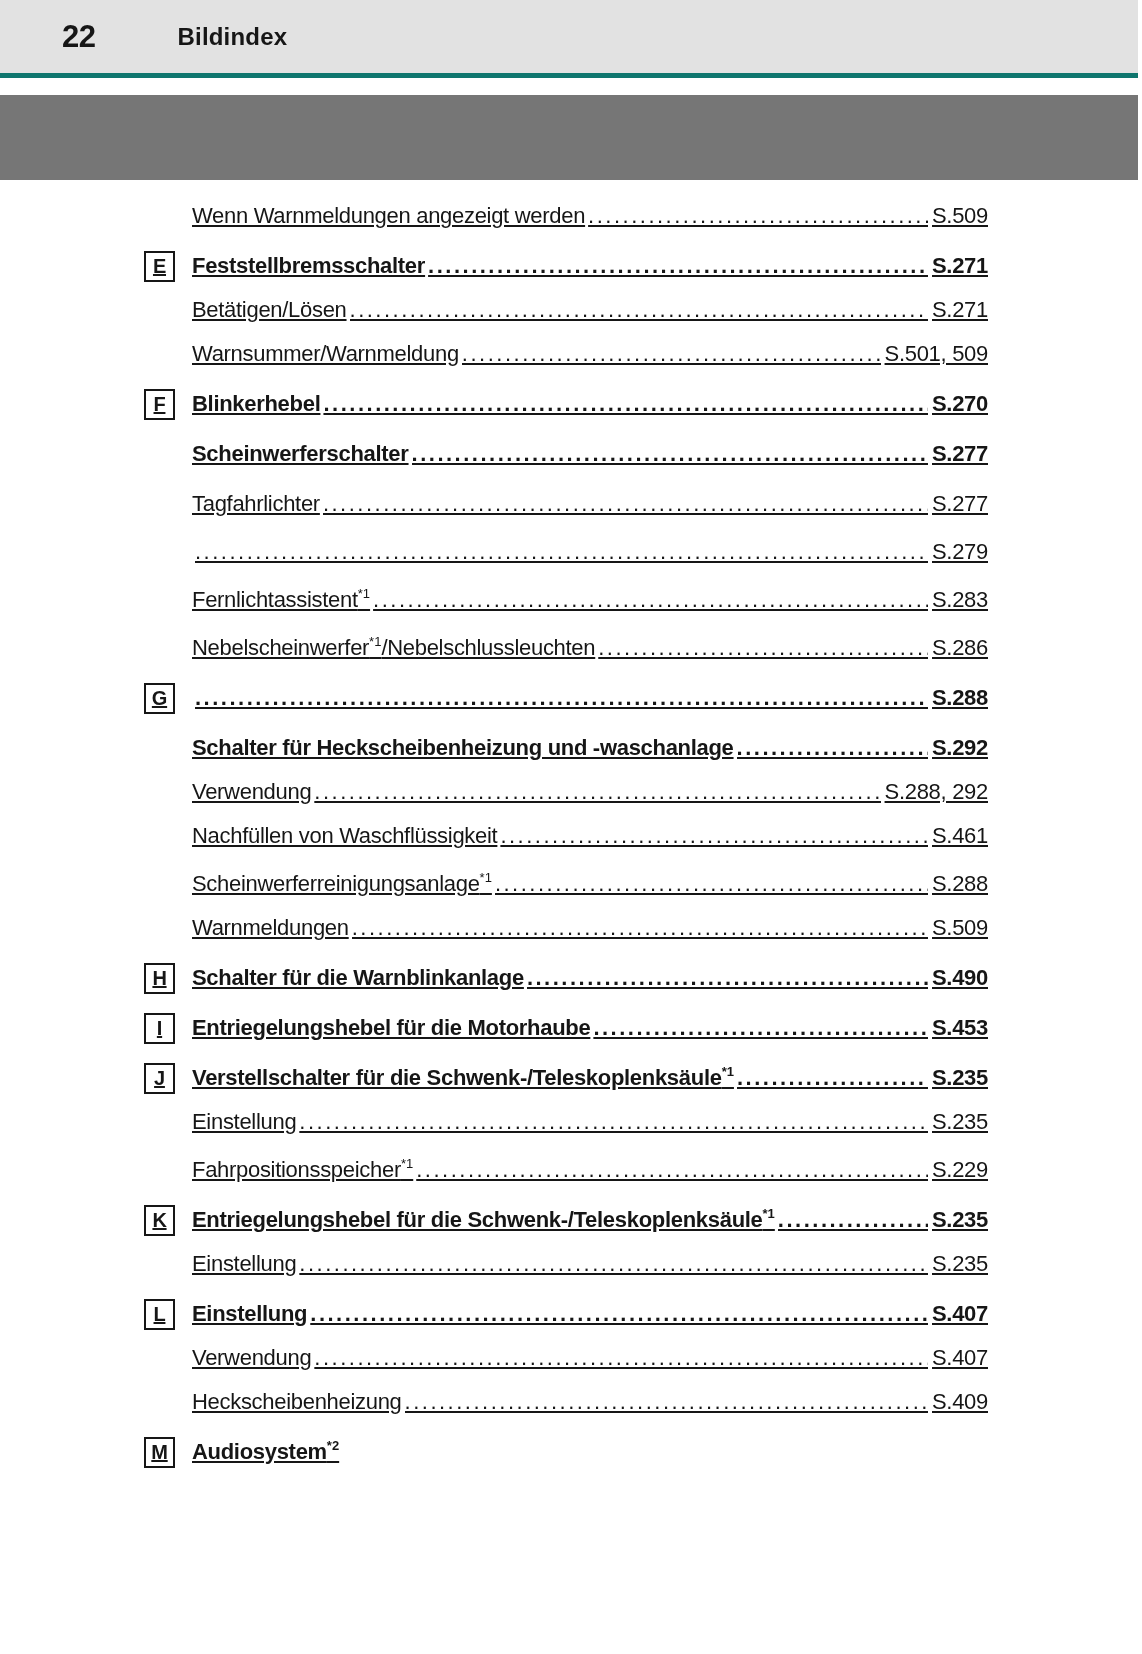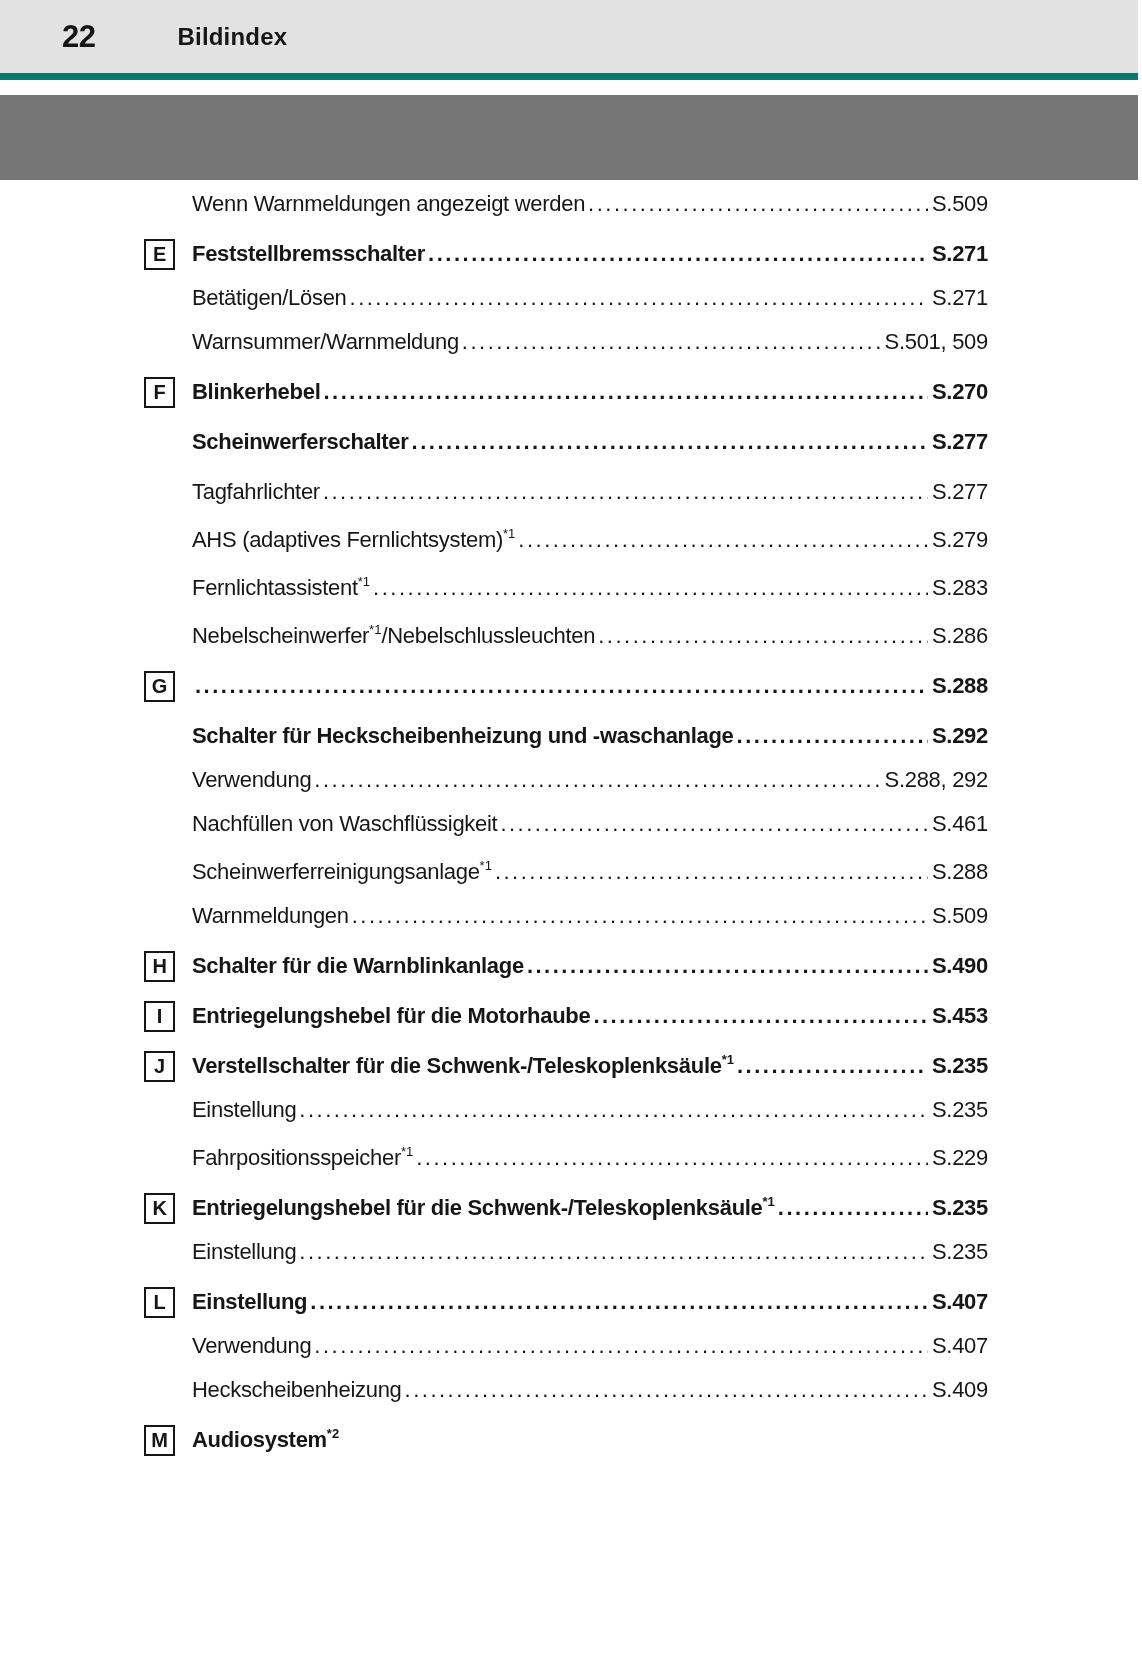--- a/index.html
+++ b/index.html
@@ -8,39 +8,40 @@
     background: #ffffff;
     font-family: "Liberation Sans", "DejaVu Sans", sans-serif;
     color: var(--text-color, #161616);
     position: relative;
     overflow: hidden;
   }
   .top-header {
     position: absolute; top: 0; left: 0;
     width: 1138px; height: 73px;
     background: var(--header-bg, #e2e2e2);
-    border-bottom: 7px solid #0f766e;
+    border-bottom: 5px solid #0f766e;
     display: flex; align-items: center;
   }
   .page-num {
     font-size: 31px; font-weight: 700; margin-left: 62px;
     letter-spacing: -0.5px;
   }
   .chapter {
     font-size: 24px; font-weight: 600; margin-left: 82px;
     letter-spacing: 0.2px;
   }
   .banner {
     position: absolute; top: 95px; left: 0;
     width: 1138px; height: 85px;
     background: var(--banner-bg, #767676);
   }
   .content {
-    position: absolute; top: 188px; left: 144px;
+    position: absolute; top: 200px; left: 144px;
     width: 844px;
+    text-decoration: underline;
   }
   .row {
     display: flex; align-items: baseline;
     font-size: 22px; line-height: 32px;
     letter-spacing: -0.3px;
     white-space: nowrap;
   }
   .row.bold { font-weight: 700; }
   .s-first  { margin-top: 0; }
   .s-normal { margin-top: 12px; }
@@ -125,21 +126,20 @@
     <span class="page">S.277</span>
   </div>
     <div class="row s-tight no-letter">
 
     <span class="entry"><span class="lbl">Tagfahrlichter</span></span>
     <span class="dots"></span>
     <span class="page">S.277</span>
   </div>
     <div class="row s-sup no-letter">
 
-    <span class="entry"><span class="lbl">AHS (adaptives Fernlichtsystem)</span><span class="sup">*1</span></span>
     <span class="dots"></span>
     <span class="page">S.279</span>
   </div>
     <div class="row s-sup no-letter">
 
     <span class="entry"><span class="lbl">Fernlichtassistent</span><span class="sup">*1</span></span>
     <span class="dots"></span>
     <span class="page">S.283</span>
   </div>
     <div class="row s-sup no-letter">

